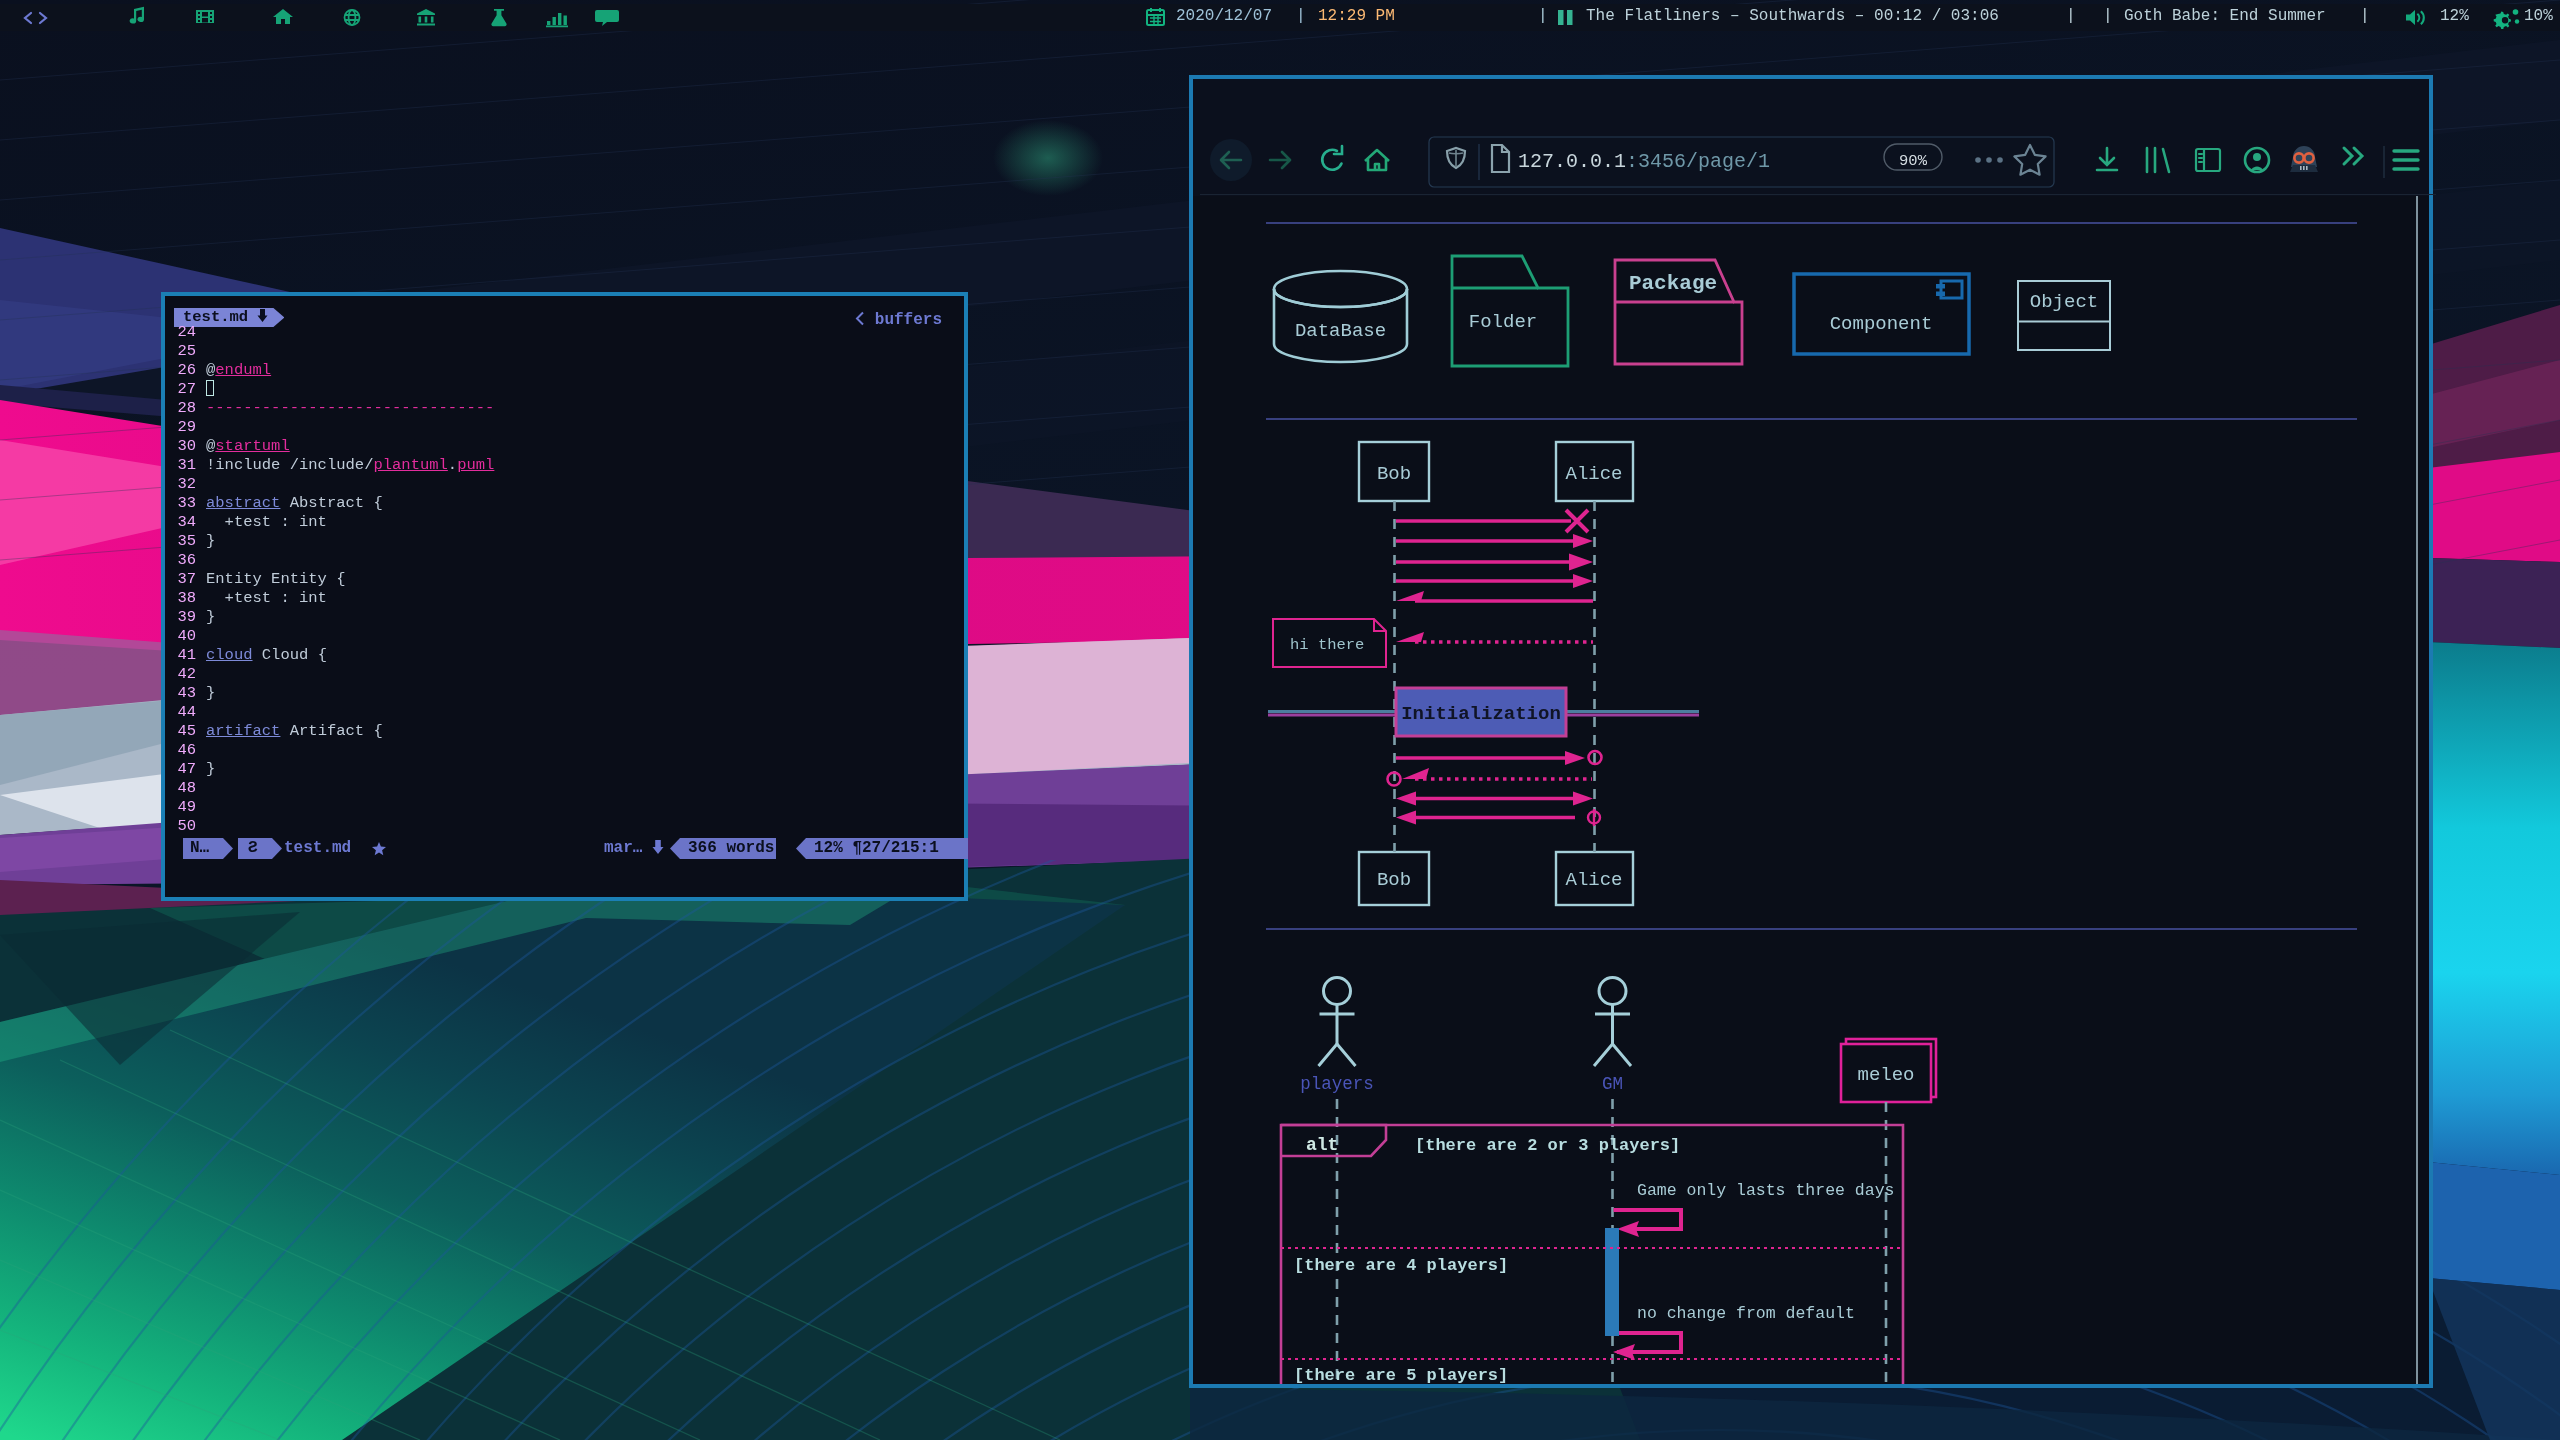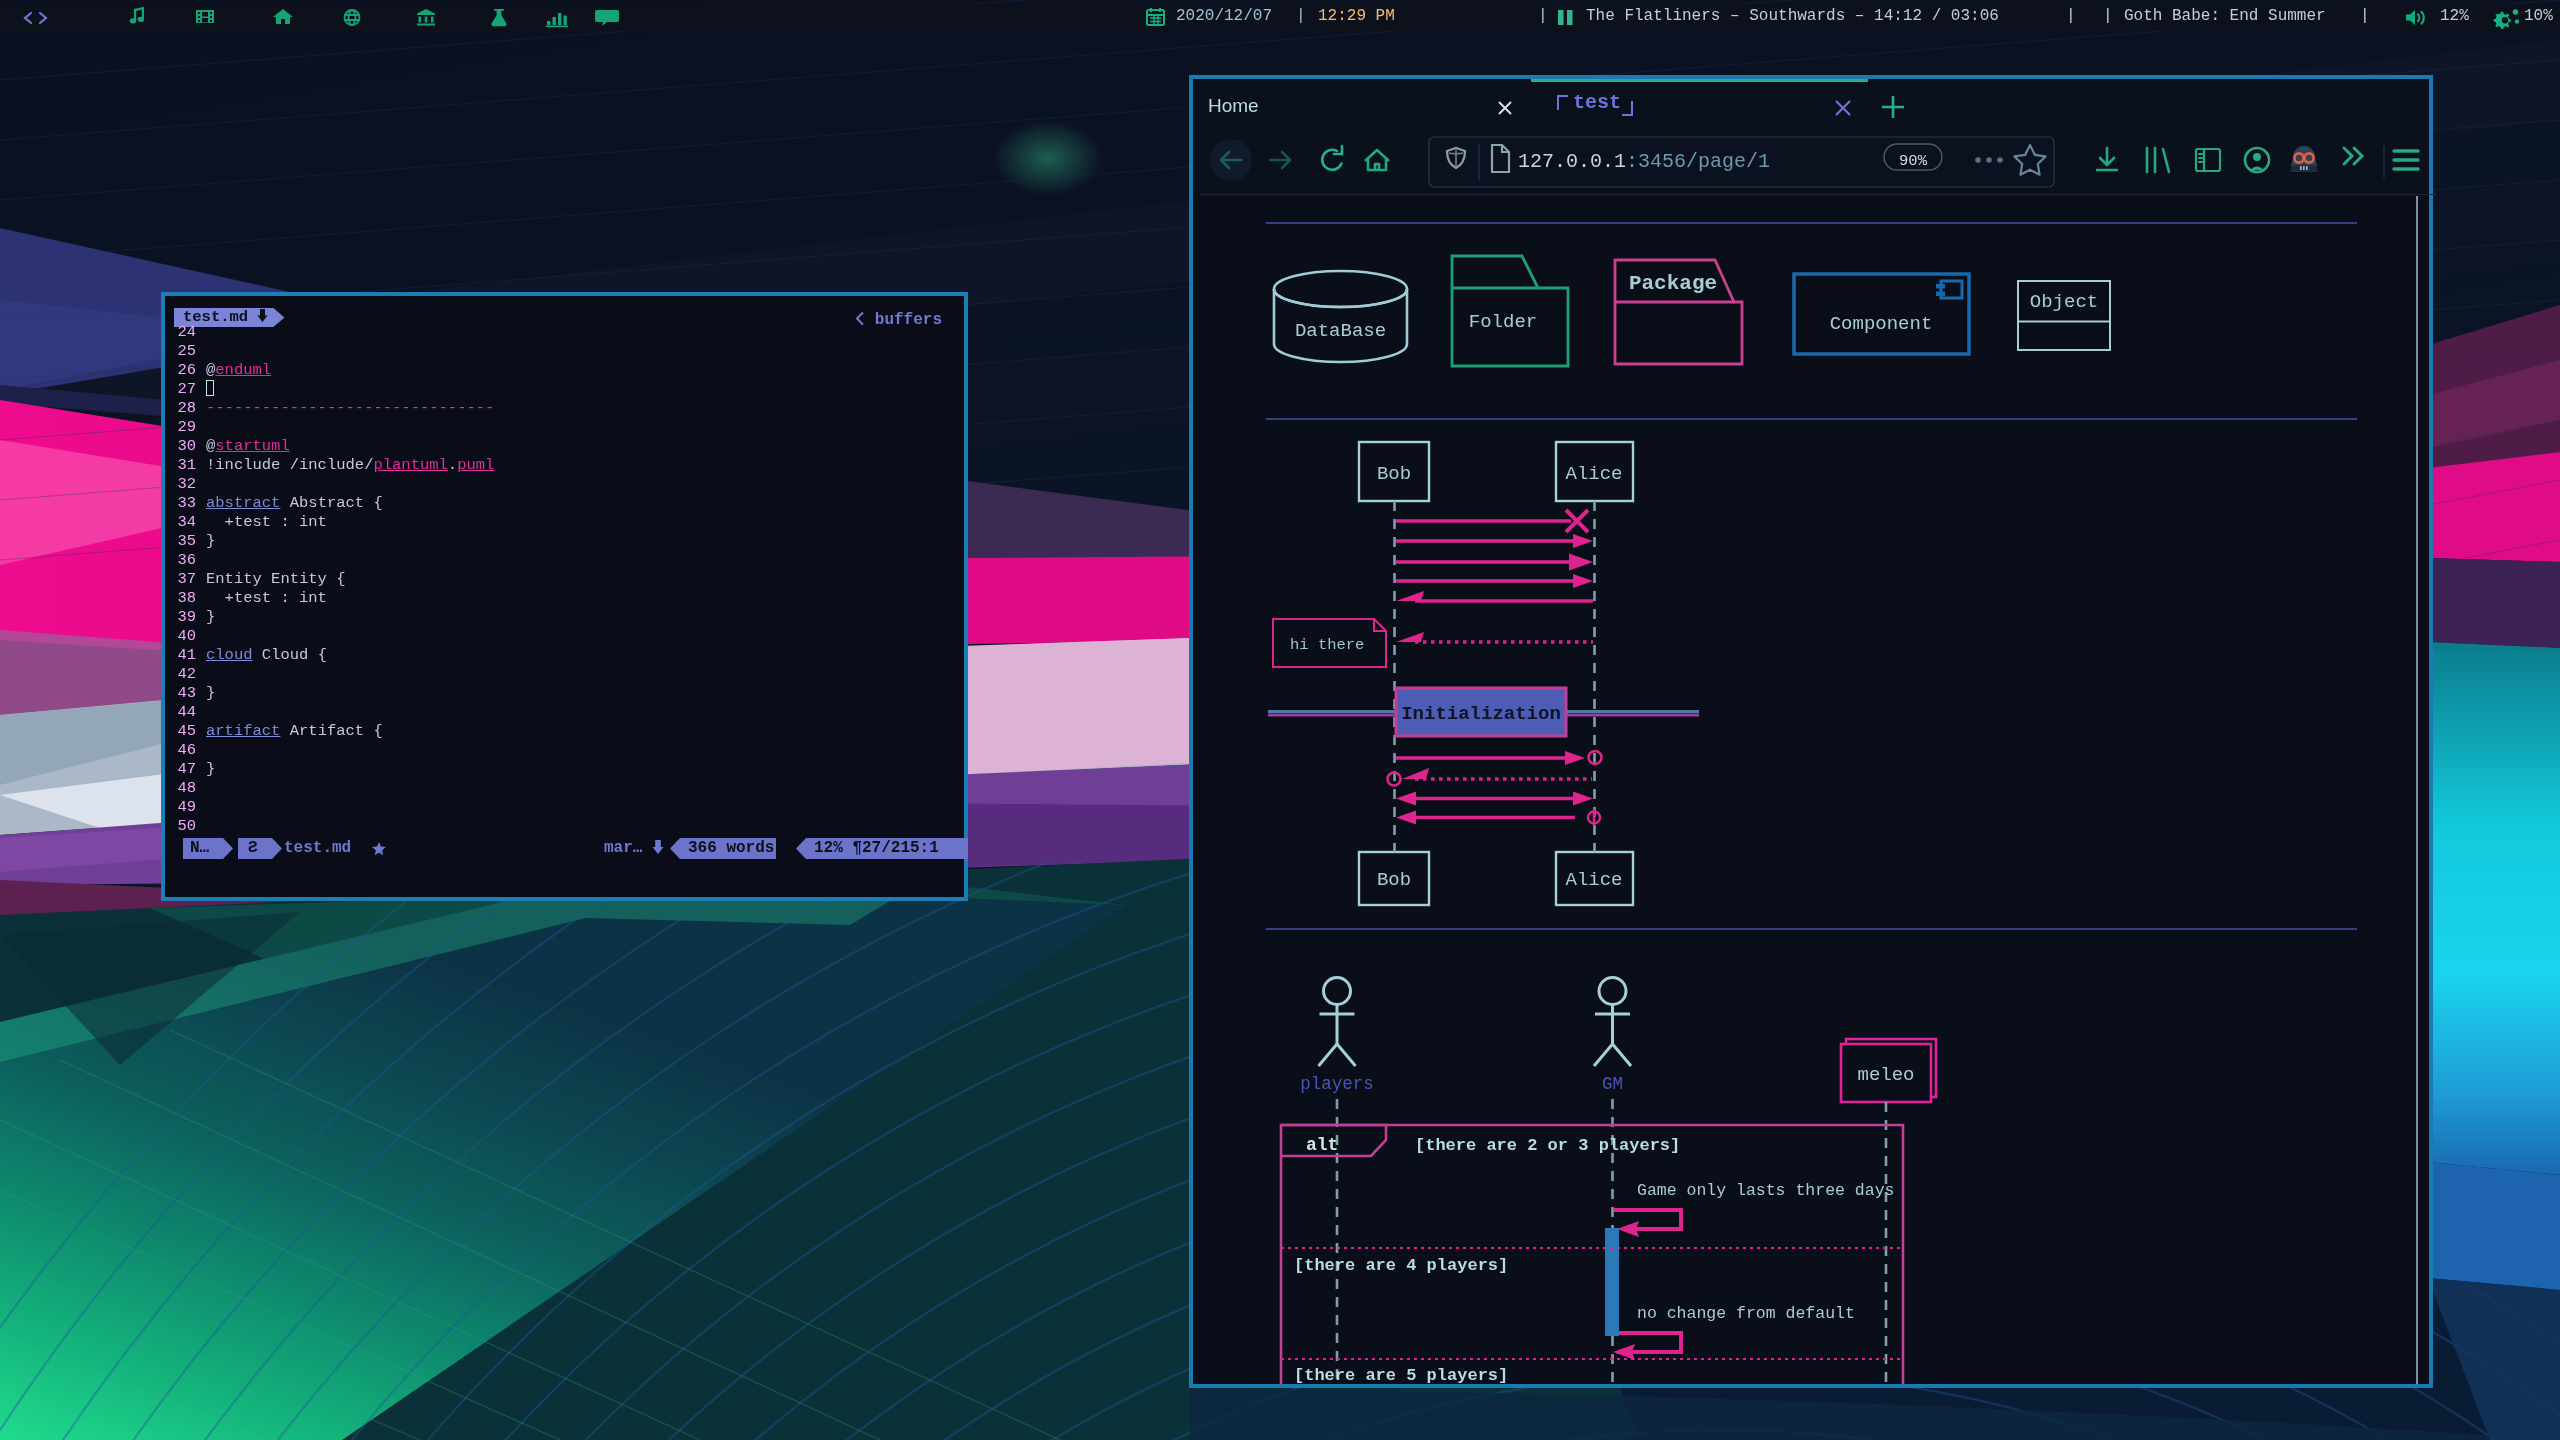--- a/index.html
+++ b/index.html
@@ -202,21 +202,21 @@
 <span class="seg" style="left:1176px;color:#9fc2d8">2020/12/07</span>
 <span class="seg" style="left:1296px;color:#9fc2d8">|</span>
 <span class="seg" style="left:1318px;color:#fdba74">12:29 PM</span>
 <span class="seg" style="left:1538px;color:#aacbd8">|</span>
 <svg width="22" height="18" style="position:absolute;left:1556px;top:5px">
         <g fill="#35b391">
           <rect x="2" y="1" width="5.5" height="15"></rect>
           <rect x="11" y="1" width="5.5" height="15"></rect>
         </g>
       </svg>
-<span class="seg" style="left:1586px;color:#bdd2da">The Flatliners – Southwards – 14:12 / 03:06</span>
+<span class="seg" style="left:1586px;color:#bdd2da">The Flatliners – Southwards – 00:12 / 03:06</span>
 <span class="seg" style="left:2066px;color:#bdd2da">|</span>
 <span class="seg" style="left:2103px;color:#bdd2da">|</span>
 <span class="seg" style="left:2124px;color:#bdd2da">Goth Babe: End Summer</span>
 <span class="seg" style="left:2360px;color:#bdd2da">|</span>
 <span class="seg" style="left:2440px;color:#bdd2da">12%</span>
 <span class="seg" style="left:2524px;color:#bdd2da">10%</span>
 </div>
 <div id="ed">
 <div class="tab">test.md <svg width="11" height="13" style="vertical-align:-1px">
           <path d="M5.5,13 L0.5,6.5 H3 V0 H8 V6.5 H10.5 Z" fill="#0b0f1e"></path>
@@ -236,36 +236,20 @@
           <path d="M7,0 L8.9,4.6 L14,5 L10.1,8.3 L11.3,13.2 L7,10.6 L2.7,13.2 L3.9,8.3 L0,5 L5.1,4.6 Z" fill="#6d79d2"></path>
         </svg>
 <span style="position:absolute;left:430px;color:#6d79d2;">mar… <svg width="12" height="14" style="vertical-align:-2px">
             <path d="M6,14 L0.5,7 H3.2 V0 H8.8 V7 H11.5 Z" fill="#6d79d2"></path>
           </svg></span>
 <span class="chip" style="left:496px;width:106px;clip-path:polygon(10px 0,100% 0,100% 100%,10px 100%,0 50%);padding-left:18px;">366 words</span>
 <span class="chip" style="left:622px;width:172px;clip-path:polygon(10px 0,100% 0,100% 100%,10px 100%,0 50%);padding-left:18px;font-family:Liberation Mono, monospace;">12% ¶27/215:1</span>
 </div>
 </div>
 <div id="br">
-<div class="tabs">
-<span style="position:absolute;left:15px;top:16px;font-family:'Liberation Sans',sans-serif;font-size:19px;color:#b9ded8;">Home</span>
-<svg width="16" height="16" style="position:absolute;left:304px;top:21px">
-          <path d="M2,2 L14,14 M14,2 L2,14" stroke="#cfe3e6" stroke-width="2"></path>
-        </svg>
-<div style="position:absolute;left:338px;top:0;width:337px;height:3px;background:#27ae8e;"></div>
-<span style="position:absolute;left:364px;top:16px;width:11px;height:15px;border-left:2.5px solid #6b74d8;border-top:2.5px solid #6b74d8;"></span>
-        <span style="position:absolute;left:380px;top:12px;font-family:'Liberation Mono',monospace;font-weight:bold;font-size:20px;color:#6b74d8;">test</span>
-        <span style="position:absolute;left:429px;top:22px;width:11px;height:15px;border-right:2.5px solid #6b74d8;border-bottom:2.5px solid #6b74d8;"></span>
-<svg width="18" height="18" style="position:absolute;left:641px;top:20px">
-          <path d="M2,2 L16,16 M16,2 L2,16" stroke="#6b74d8" stroke-width="2.2"></path>
-        </svg>
-<svg width="26" height="26" style="position:absolute;left:687px;top:15px">
-          <path d="M13,2 V24 M2,13 H24" stroke="#27ae8e" stroke-width="2.6"></path>
-        </svg>
-</div>
 <div class="toolbar">
 <svg width="1236" height="63" style="position:absolute;left:0;top:0">
 <circle cx="31" cy="28" r="21" fill="#0f1b2b"></circle>
 <g stroke="#1e5f52" stroke-width="2.6" fill="none" stroke-linecap="round" stroke-linejoin="round">
 <path d="M41,28 H22 M29,20 l-8,8 8,8"></path>
 </g>
 <g stroke="#175748" stroke-width="2.6" fill="none" stroke-linecap="round" stroke-linejoin="round">
 <path d="M70,28 H89 M82,20 l8,8 -8,8"></path>
 </g>
 <g stroke="#27ae8e" stroke-width="2.6" fill="none" stroke-linecap="round">

